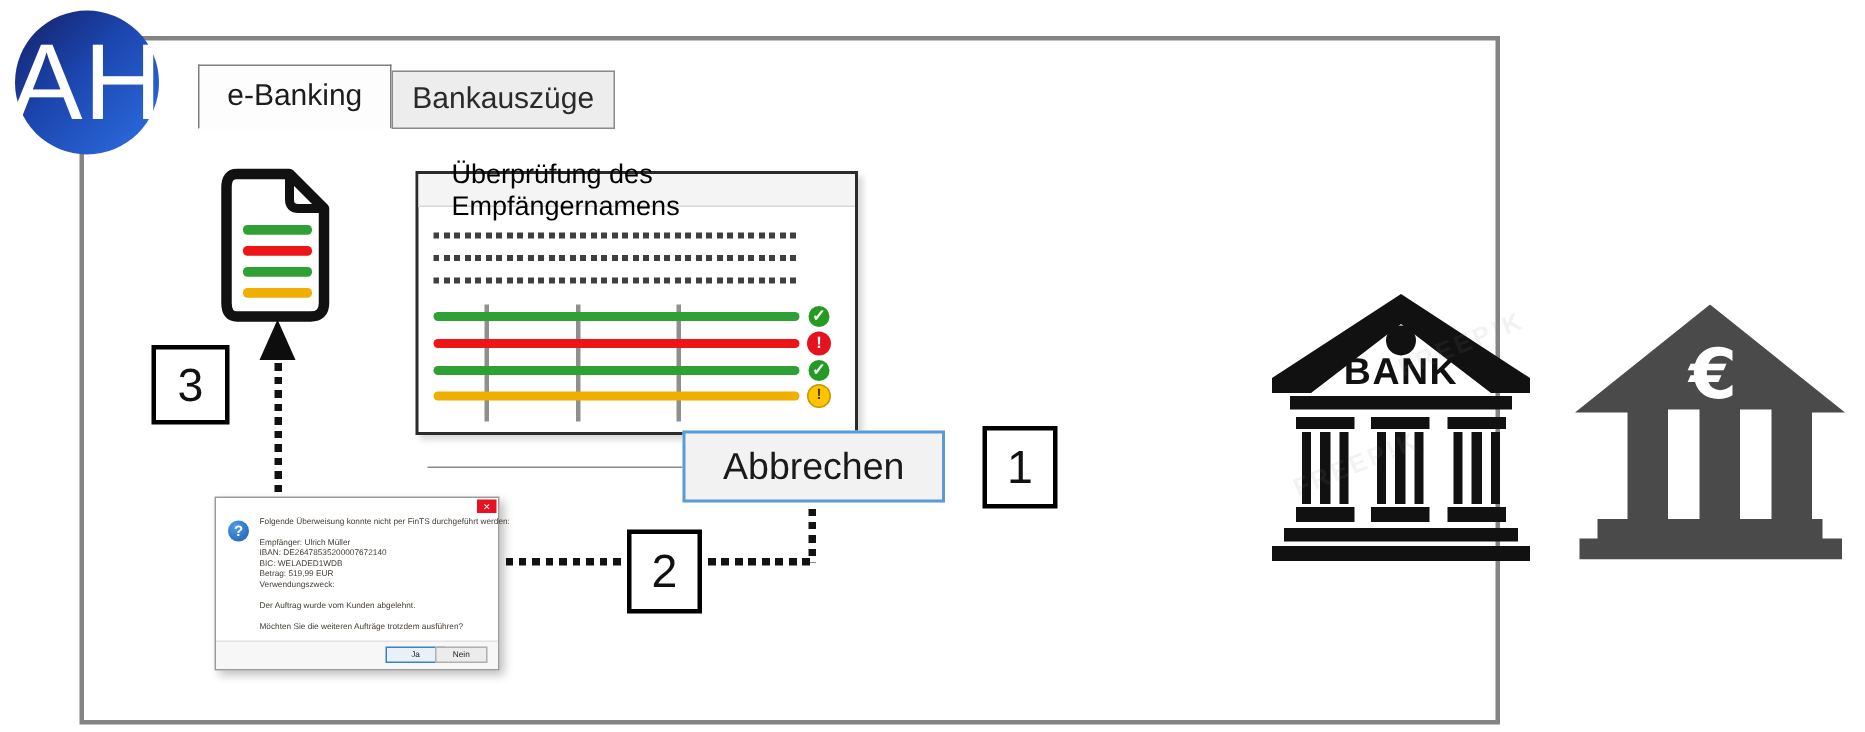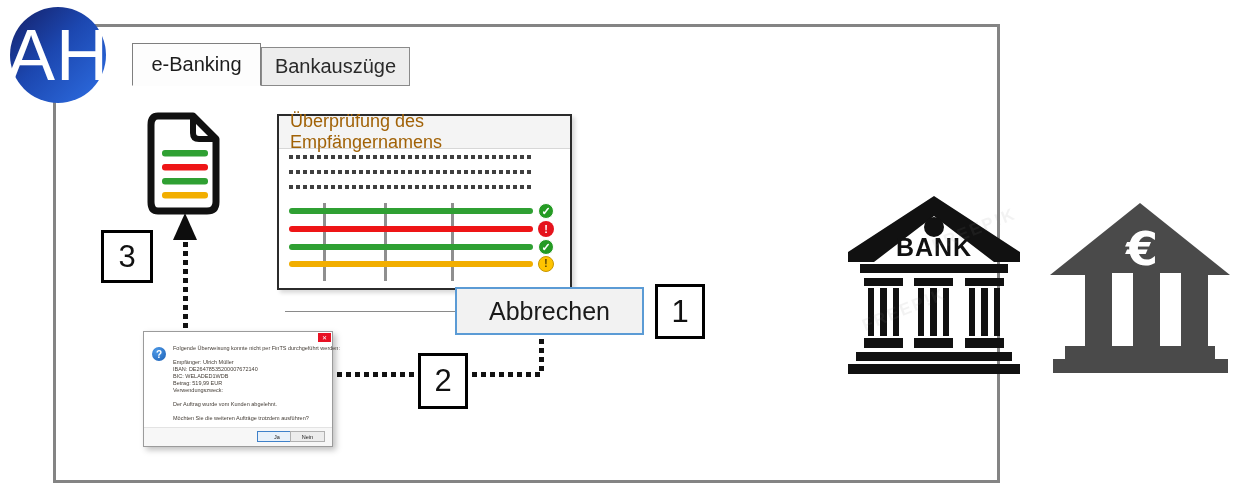--- a/index.html
+++ b/index.html
@@ -25,44 +25,44 @@
   .tab.inactive { left:261px; top:47px; width:149px; height:39px; background:#ededed;
                   border:1px solid #8a8a8a; color:#2a2a2a; }
 
   
   .doc { position:absolute; left:146px; top:112px; width:78px; height:103px; }
 
   
   .panel { position:absolute; left:277px; top:114px; width:295px; height:176px;
            background:#fff; border:2px solid #2b2b2b;
            box-shadow:3px 3px 4px rgba(0,0,0,0.15); }
-  .panel-header { position:absolute; left:0; top:0; right:0; height:33px; background:#f4f4f4;
+  .panel-header { position:absolute; left:0; top:0; right:0; height:22px; background:#f4f4f4;
                   border-bottom:1px solid #d7d7d7; display:flex; align-items:center;
-                  padding-left:11px; font-size:18px; color:#a16207; }
+                  padding-left:22px; font-size:18px; color:#000000; }
   .dotrow { position:absolute; left:10px; width:244px; height:4px;
             background:repeating-linear-gradient(90deg,#3f3f3f 0 4px,transparent 4px 7px); }
   .vline { position:absolute; width:3px; background:#8f8f8f; top:87px; height:78px; }
   .bar { position:absolute; left:10px; width:244px; height:6px; border-radius:3px; }
   .status { position:absolute; left:259px; width:16px; height:16px; border-radius:50%;
             display:flex; align-items:center; justify-content:center;
             font-size:11px; font-weight:bold; color:#fff; line-height:1; }
   .status.ok    { background:#259b24; border:1px solid #fff; }
   .status.error { background:#e5131d; }
   .status.warn  { background:#ffc400; color:#4d3a00; border:1.5px solid #c79600; font-size:10px; }
 
   
   .numbox { position:absolute; background:#fff; border:3px solid #000;
             display:flex; align-items:center; justify-content:center;
             font-size:31px; color:#111; z-index:6; }
   .numbox.n1 { left:655px; top:284px; width:50px; height:55px; }
   .numbox.n2 { left:418px; top:353px; width:50px; height:56px; }
   .numbox.n3 { left:101px; top:230px; width:52px; height:53px; }
 
   
-  .cancel-btn { position:absolute; left:455px; top:287px; width:189px; height:48px;
+  .cancel-btn { position:absolute; left:455px; top:287px; width:175px; height:48px;
                 background:#f2f2f2; border:2px solid #5b9bd5;
                 display:flex; align-items:center; justify-content:center;
                 font-size:25px; color:#1a1a1a; z-index:5; }
   .leader { position:absolute; left:285px; top:311px; width:170px; height:1px; background:#8a8a8a; }
 
   
   .dot-h { position:absolute; height:5px;
            background:repeating-linear-gradient(90deg,#121212 0 5px,transparent 5px 9px); }
   .dot-v { position:absolute; width:5px;
            background:repeating-linear-gradient(180deg,#121212 0 5px,transparent 5px 9px); }

